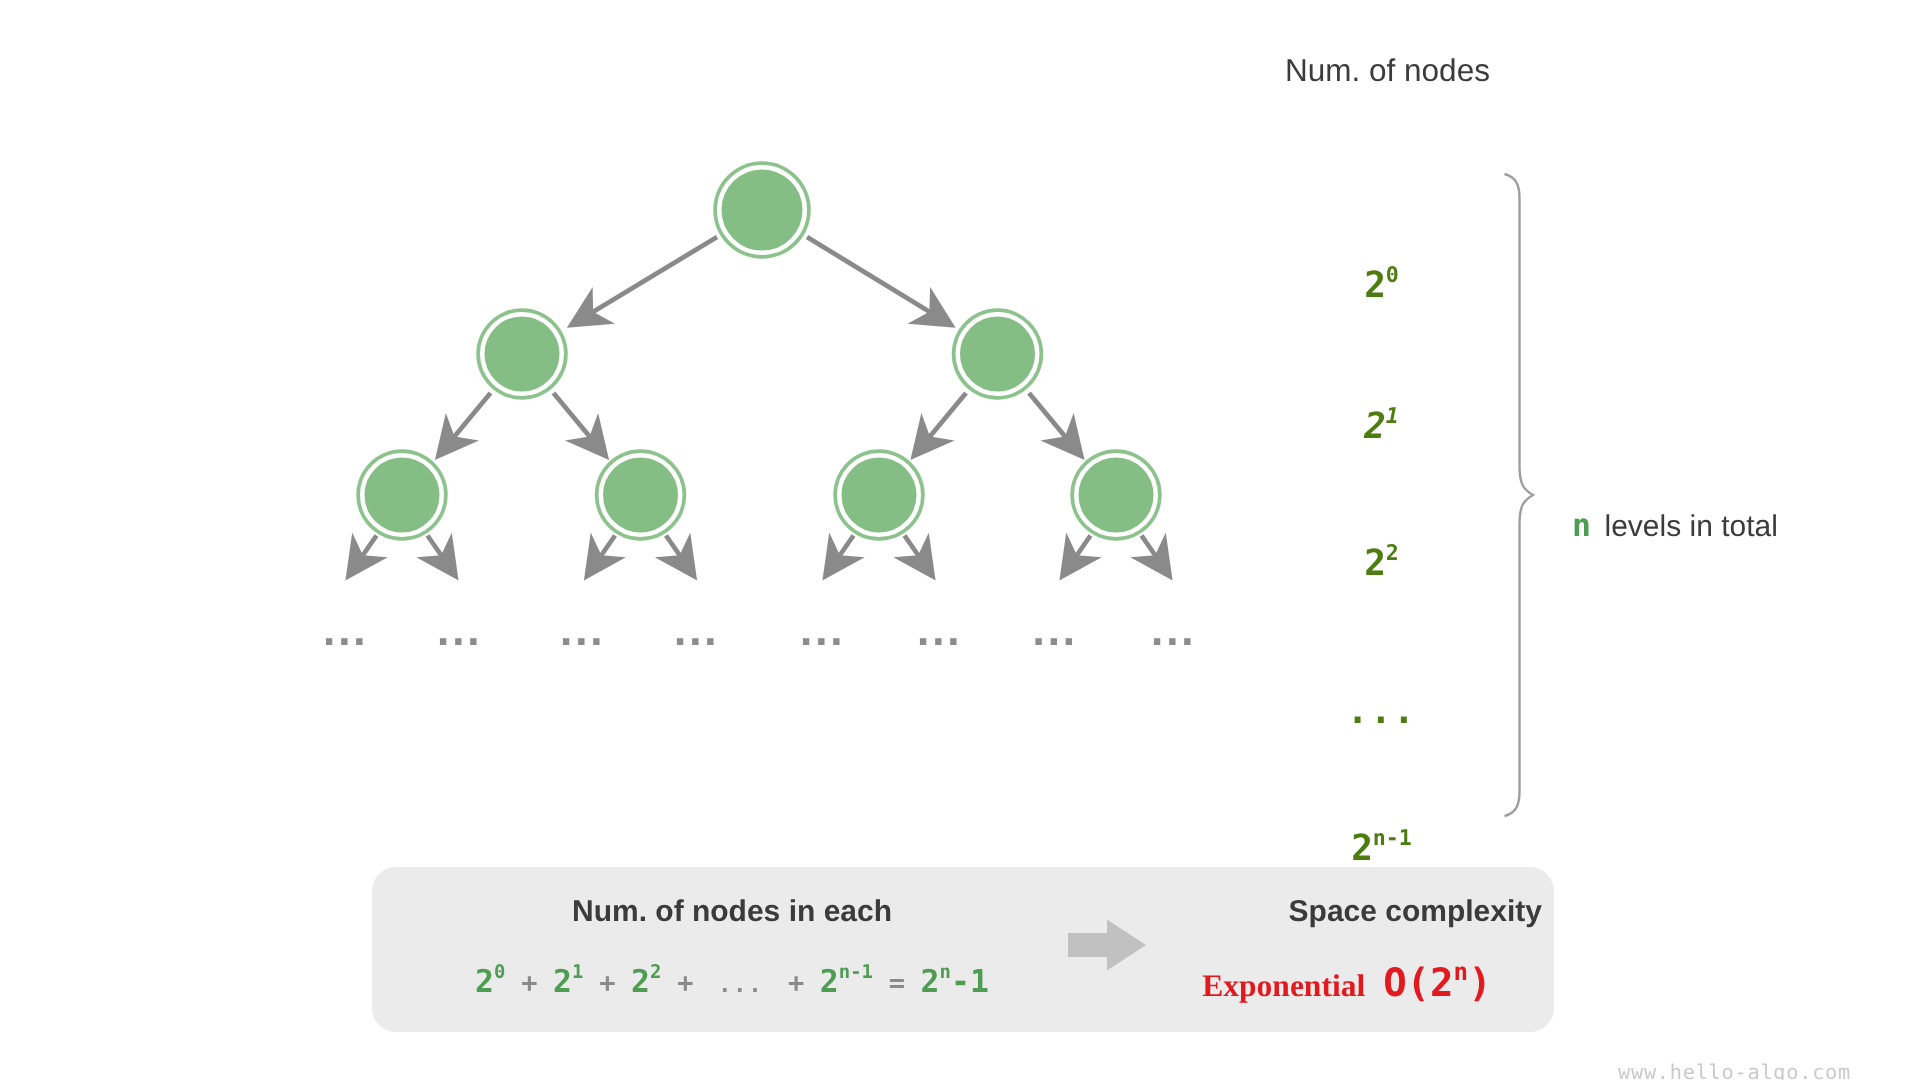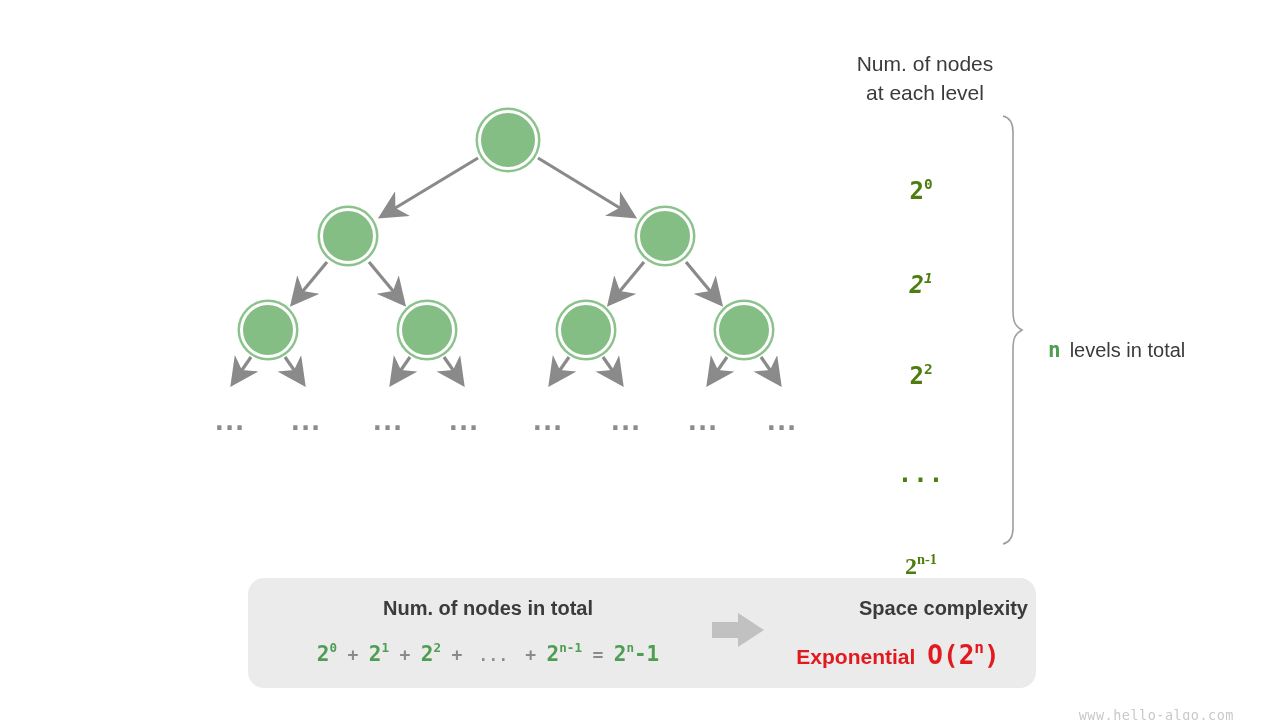--- a/index.html
+++ b/index.html
@@ -3,21 +3,21 @@
 <meta charset="utf-8">
 <style>
   html,body{margin:0;padding:0;background:#fff;}
   #canvas{
     position:relative;width:1280px;height:720px;background:#ffffff;
     font-family:"Liberation Sans",sans-serif;overflow:hidden;
   }
   
   .side-header{
     position:absolute;left:818px;top:33px;width:214px;text-align:center;
-    font-size:21px;line-height:29px;color:#3b3b3b;margin-top:16px;
+    font-size:21px;line-height:29px;color:#3b3b3b;
   }
   .level-label{
     position:absolute;left:858px;width:126px;text-align:center;
     font-family:"DejaVu Sans Mono",monospace;font-weight:700;
     font-size:24px;line-height:28px;color:#4d7c0f;margin-top:44px;
   }
   .level-label sup,.pow sup{
     font-size:0.60em;position:relative;top:-0.05em;vertical-align:super;
   }
   .dots-green{letter-spacing:1px;}
@@ -67,21 +67,21 @@
     font-family:"DejaVu Sans Mono",monospace;font-weight:700;
     font-size:18px;color:#8a8a8a;margin:0 6px;
   }
   .fop.small{font-size:15px;letter-spacing:1px;}
   .block-arrow{position:absolute;left:464px;top:34px;}
   .complexity{
     position:absolute;left:505px;top:56px;width:290px;text-align:center;
     line-height:30px;white-space:nowrap;color:#e2191f;
   }
   .complexity .word{
-    font-family:Liberation Sans, sans-serif;font-weight:700;font-size:21px;
+    font-family:Liberation Serif, serif;font-weight:700;font-size:21px;
     margin-right:12px;
   }
   .complexity .bigo{
     font-family:"DejaVu Sans Mono",monospace;font-weight:700;font-size:26px;
   }
   .complexity .bigo sup{font-size:0.62em;position:relative;top:-0.05em;vertical-align:super;}
   
   .watermark{
     position:absolute;top:679px;right:46px;
     font-family:"DejaVu Sans Mono",monospace;font-size:13.5px;
@@ -129,39 +129,38 @@
   <span class="tree-dots" style="left:284px;top:408px;">...</span>
   <span class="tree-dots" style="left:366px;top:408px;">...</span>
   <span class="tree-dots" style="left:442px;top:408px;">...</span>
   <span class="tree-dots" style="left:526px;top:408px;">...</span>
   <span class="tree-dots" style="left:604px;top:408px;">...</span>
   <span class="tree-dots" style="left:681px;top:408px;">...</span>
   <span class="tree-dots" style="left:760px;top:408px;">...</span>
 
   <div class="side-header">
     <div>Num. of nodes</div>
-    <div>at each level</div>
   </div>
 
   <div class="level-label" style="top:127px;"><span>2</span><sup>0</sup></div>
   <div class="level-label" style="top:221px;font-style:italic;"><span>2</span><sup>1</sup></div>
   <div class="level-label" style="top:312px;"><span>2</span><sup>2</sup></div>
   <div class="level-label dots-green" style="top:416px;">...</div>
-  <div class="level-label" style="top:502px;font-family:Liberation Serif, serif;"><span>2</span><sup>n-1</sup></div>
+  <div class="level-label" style="top:502px;"><span>2</span><sup>n-1</sup></div>
 
   <svg class="brace-svg" width="35" height="440">
     <path d="M 8,6 C 16,8 18,14 18,22 L 18,200 C 18,212 20,216 27,220 C 20,224 18,228 18,240 L 18,418 C 18,426 16,432 8,434" fill="none" stroke="#9e9e9e" stroke-width="1.6"></path>
   </svg>
 
   <div class="brace-label">
     <span class="n">n</span><span>levels in total</span>
   </div>
 
   <div class="summary-box">
-    <div class="box-title left">Num. of nodes in total</div>
+    <div class="box-title left">Num. of nodes in each</div>
 
     <div class="formula">
       <span class="pow"><span>2</span><sup>0</sup></span>
       <span class="fop">+</span>
       <span class="pow"><span>2</span><sup>1</sup></span>
       <span class="fop">+</span>
       <span class="pow"><span>2</span><sup>2</sup></span>
       <span class="fop">+</span>
       <span class="fop small">...</span>
       <span class="fop">+</span>

